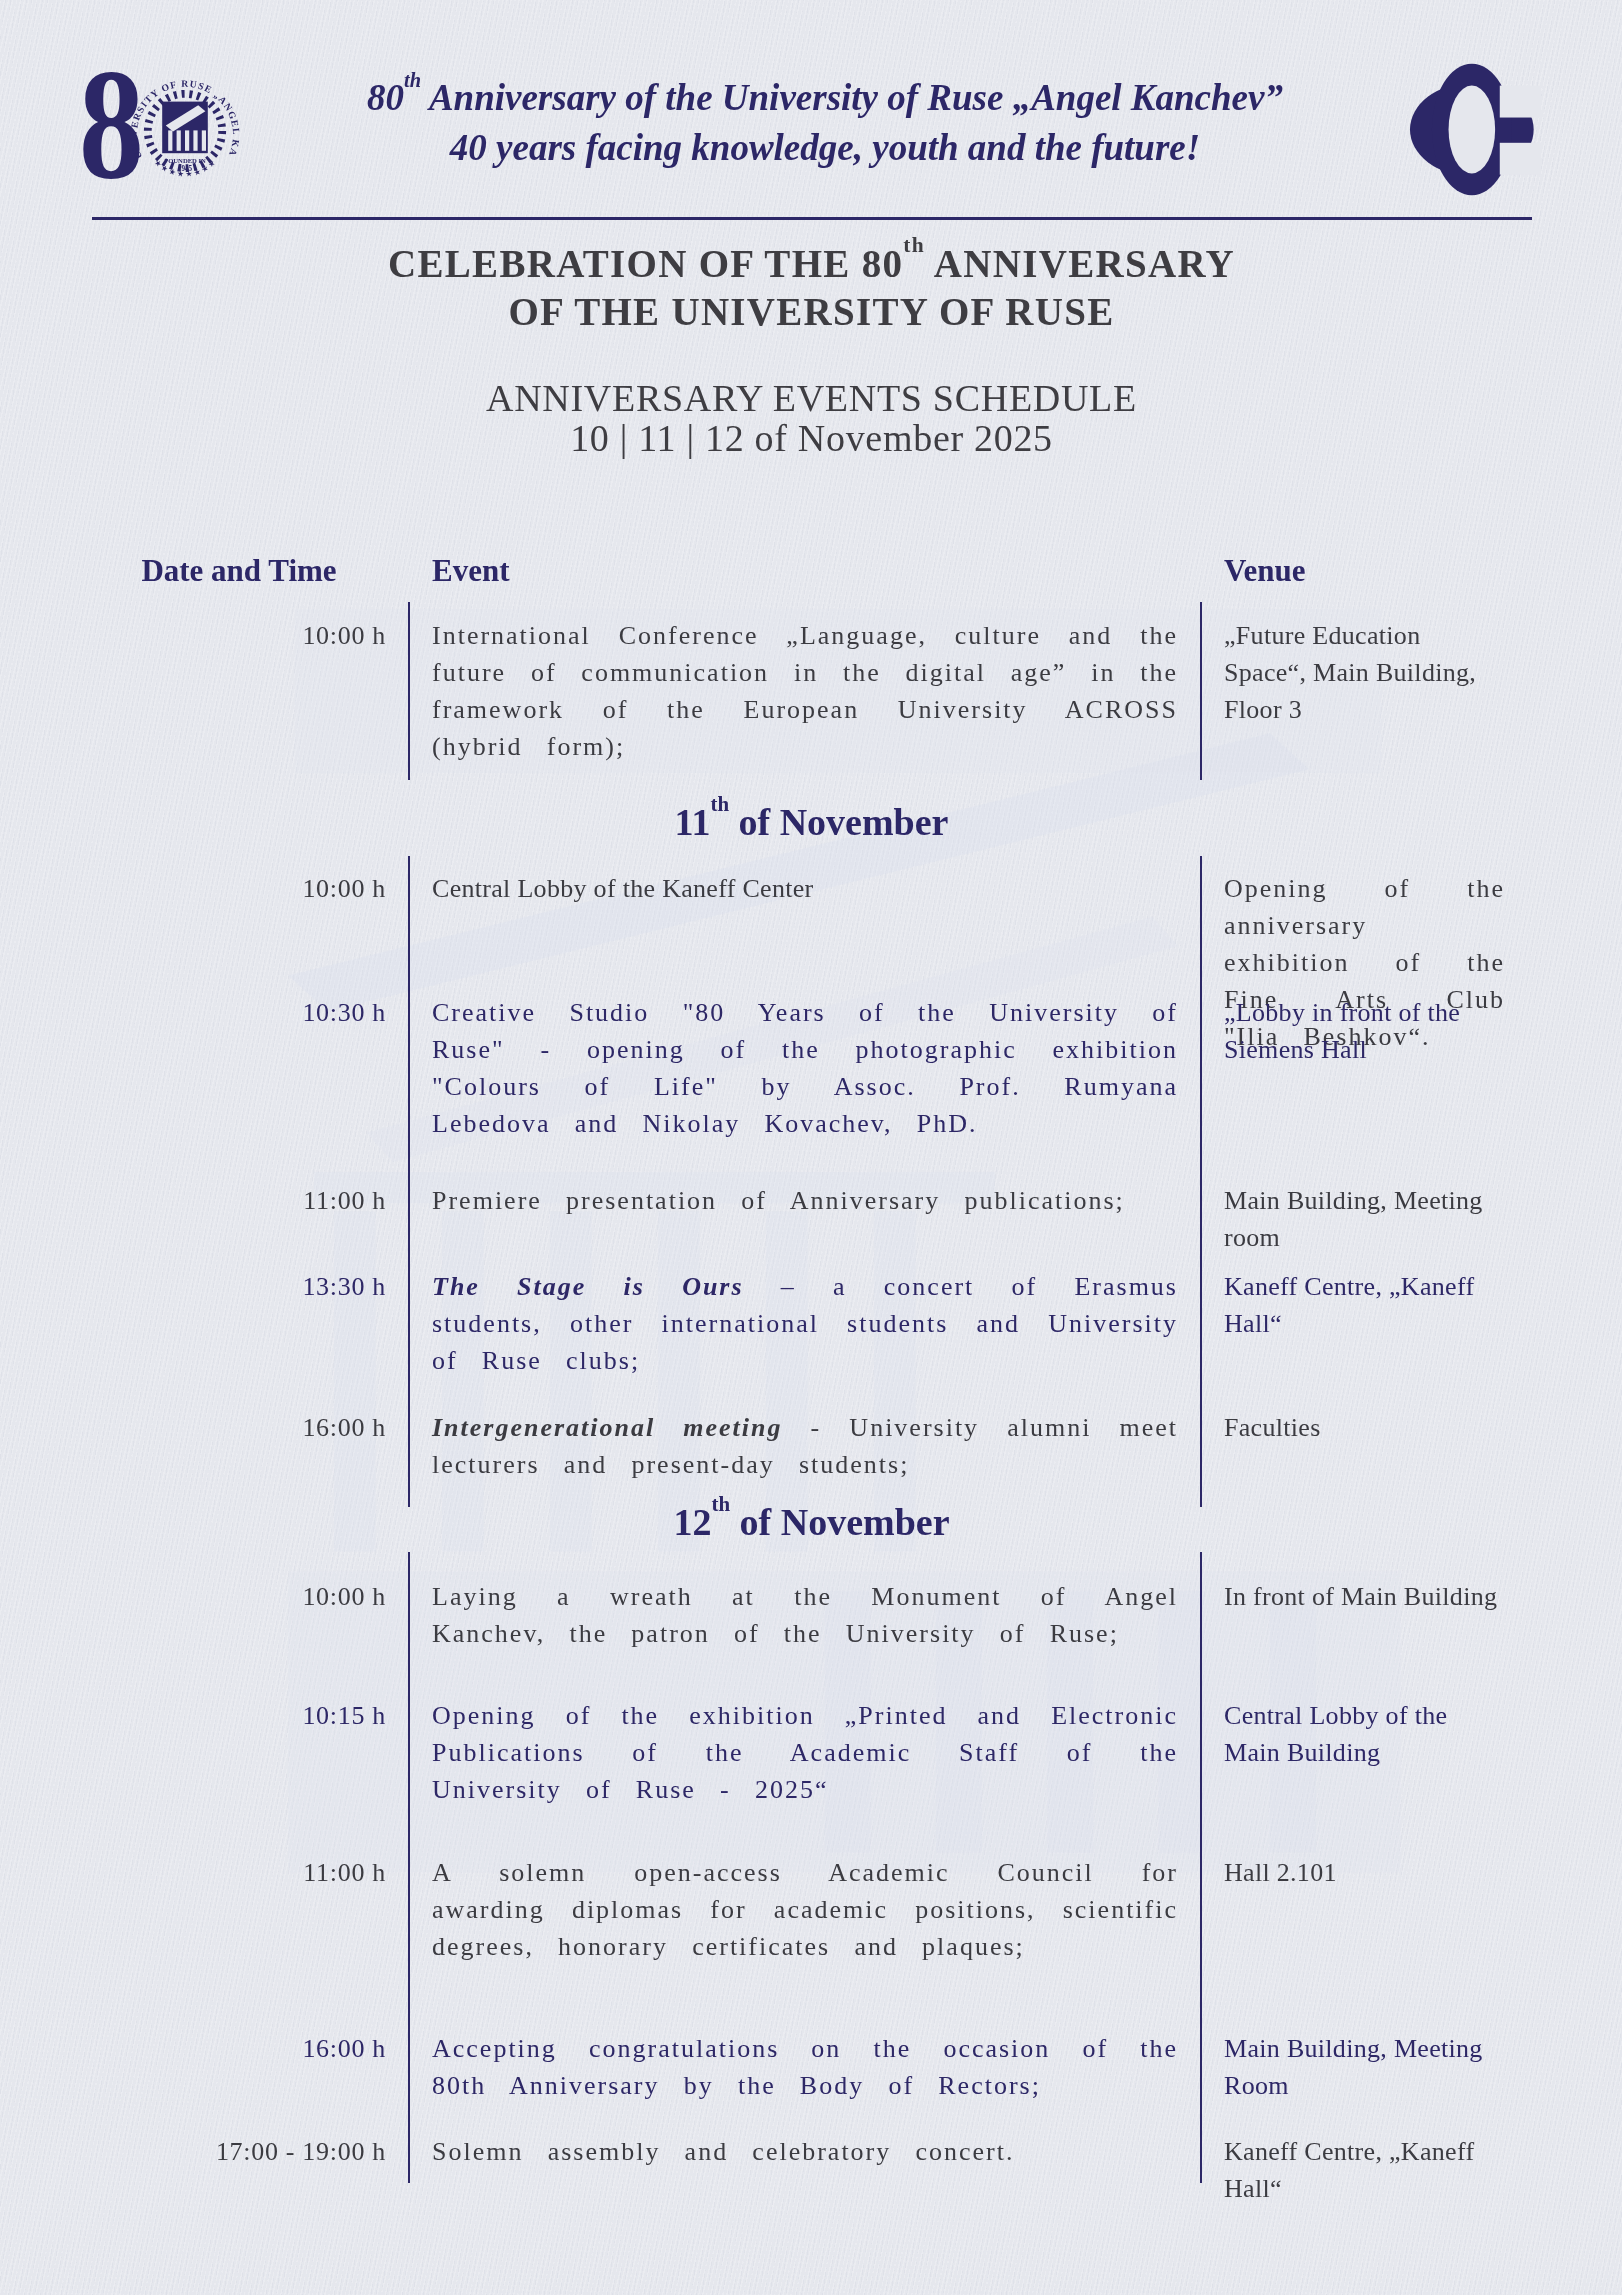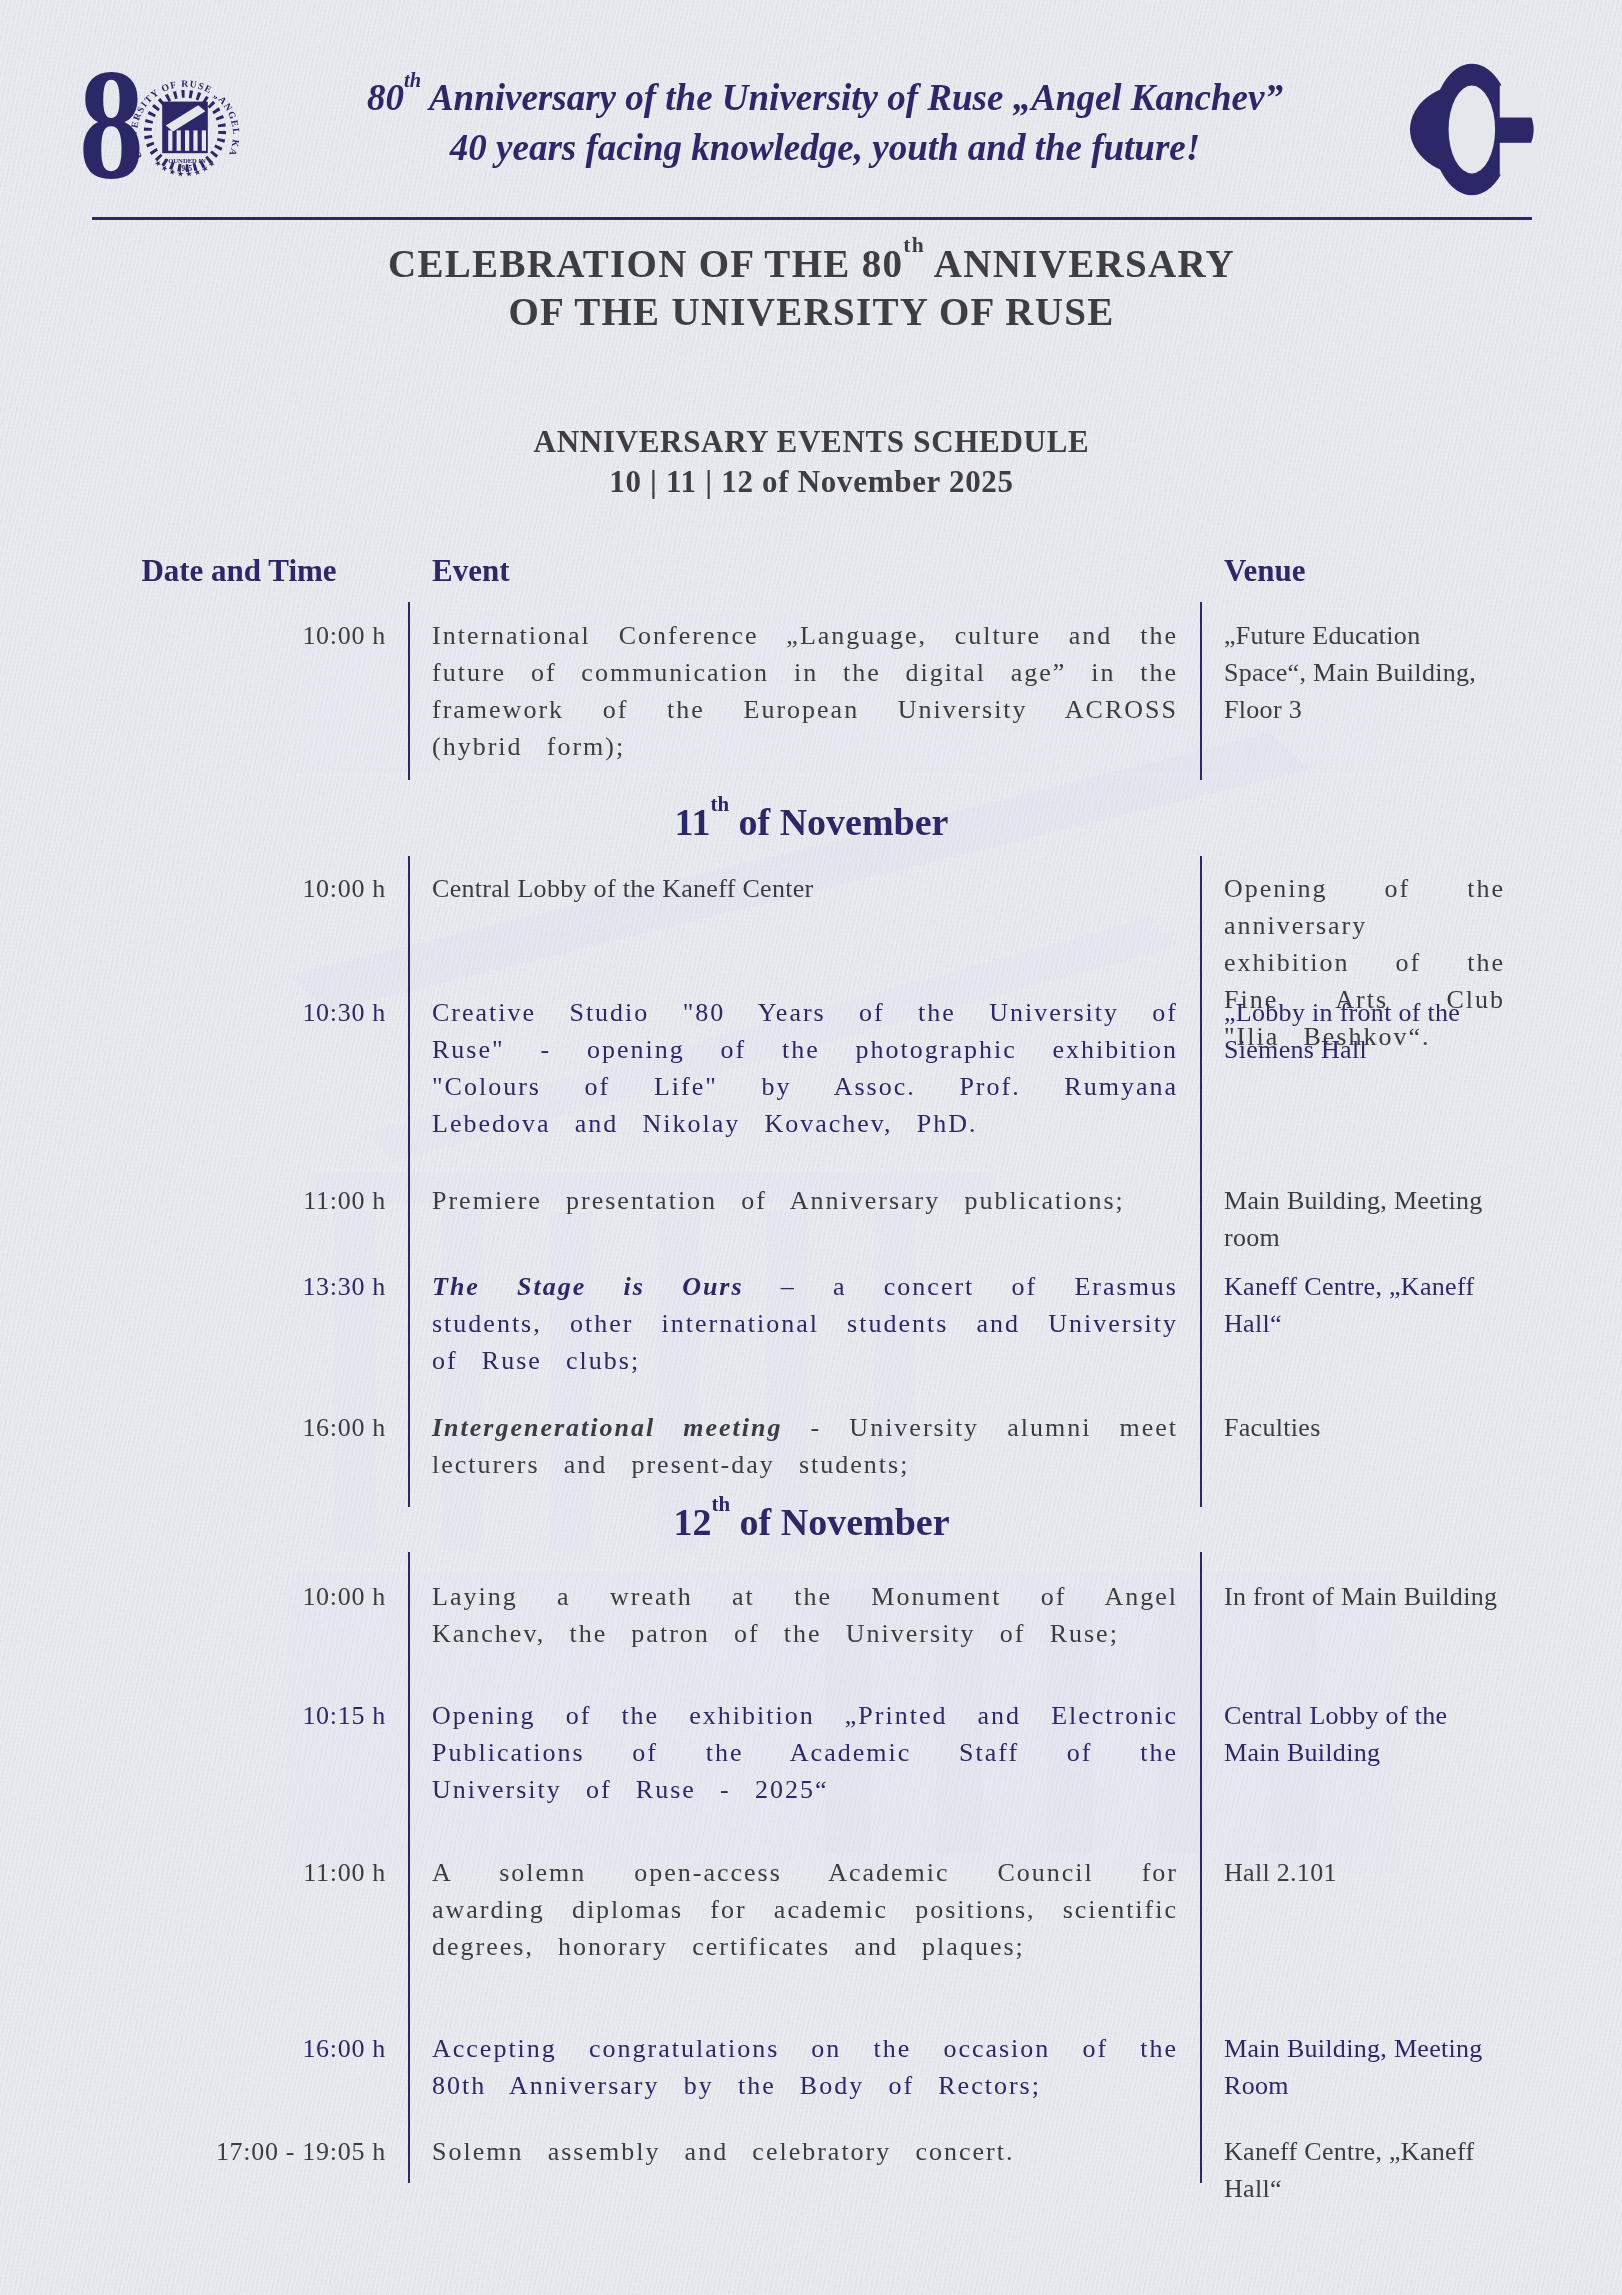--- a/index.html
+++ b/index.html
@@ -22,21 +22,21 @@
   }
   #logo80 svg { position:absolute; left:43px; top:5.2px; }
   #hdr-text { position:absolute; left:262px; top:73px; width:1126px; text-align:center; }
   .hdr-line { font-style:italic; font-weight:bold; color:#2c2767; font-size:37px; line-height:50px; }
   sup.s { font-size:55%; position:relative; top:-.5em; line-height:0; }
   #c-logo { position:absolute; left:1408px; top:63px; }
   #hrule { position:absolute; left:92px; top:217px; width:1440px; height:3.3px; background:#2c2767; }
   
   .center-line { position:absolute; left:0; width:1623px; text-align:center; }
   .main-title { font-size:39px; font-weight:bold; color:#3e3d42; letter-spacing:1.3px; }
-  .sched { font-size:31px; font-weight:bold; color:#3e3d42; letter-spacing:0.7px;margin-top:48px; }
+  .sched { font-size:38px; font-weight:normal; color:#3e3d42; letter-spacing:0.7px; }
   .sec-heading { font-size:38px; font-weight:bold; color:#2c2767; }
   
   .grid-row { display:grid; grid-template-columns:294px 746px 281px; column-gap:46px; }
   #thead { position:absolute; left:92px; top:553px; width:1440px;
            font-size:31px; font-weight:bold; color:#2c2767; }
   .rows-wrap { position:absolute; left:92px; width:1440px; }
   .vline { position:absolute; top:0; width:2px; height:100%; background:#2c2767; }
   .row { position:absolute; left:0; width:1413px; font-size:26px; line-height:37px; }
   .row.gray { color:#3b3b41; }
   .row.navy { color:#2d2766;font-family:Liberation Serif, serif; }
@@ -194,20 +194,20 @@
       <div class="cell time">11:00 h</div>
       <div class="cell event"><span class="lead"></span><span>A solemn open-access Academic Council for awarding diplomas for academic positions, scientific degrees, honorary certificates and plaques;</span></div>
       <div class="cell venue">Hall 2.101</div>
     </div>
     <div class="row grid-row navy" style="top:478px">
       <div class="cell time">16:00 h</div>
       <div class="cell event"><span class="lead"></span><span>Accepting congratulations on the occasion of the 80th Anniversary by the Body of Rectors;</span></div>
       <div class="cell venue">Main Building, Meeting Room</div>
     </div>
     <div class="row grid-row gray" style="top:581px">
-      <div class="cell time">17:00 - 19:05 h</div>
+      <div class="cell time">17:00 - 19:00 h</div>
       <div class="cell event"><span class="lead"></span><span>Solemn assembly and celebratory concert.</span></div>
       <div class="cell venue">Kaneff Centre, „Kaneff Hall“</div>
     </div>
   </div>
 
 </div>
 
 
 </body></html>

